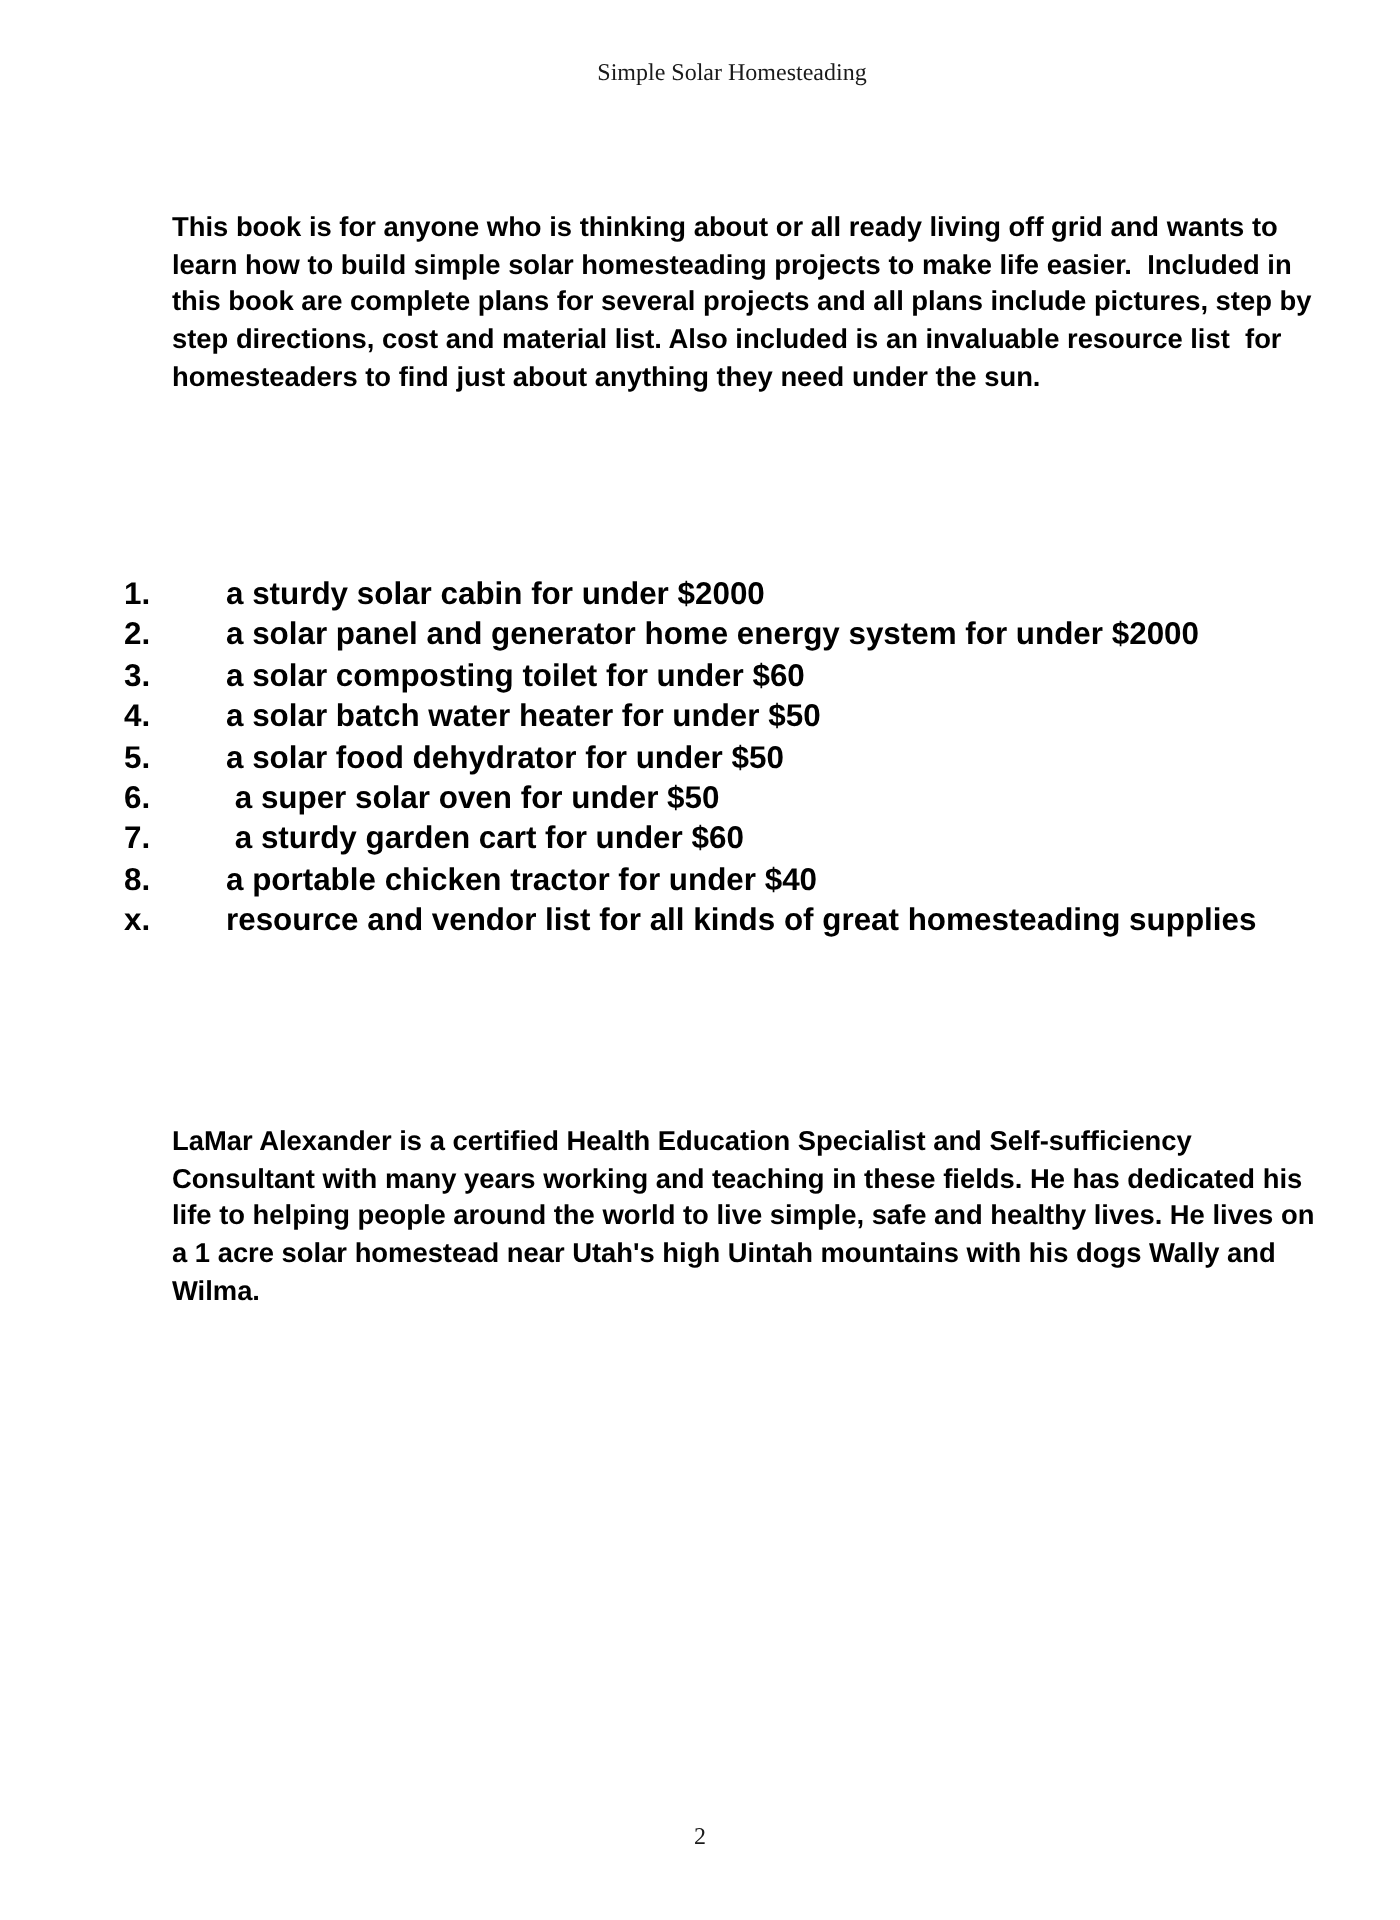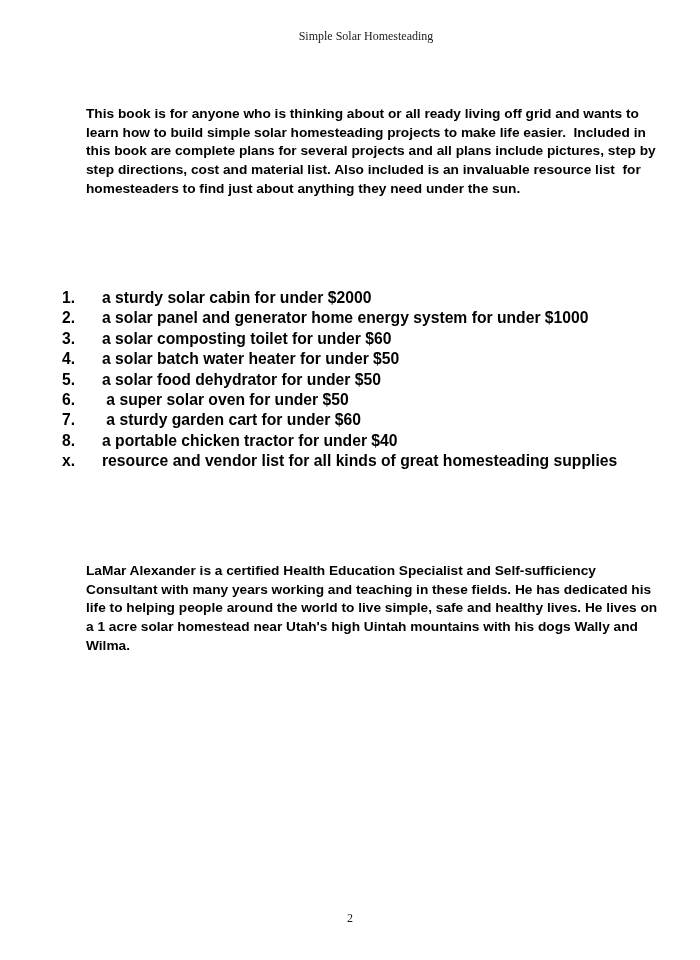--- a/index.html
+++ b/index.html
@@ -76,20 +76,21 @@
     display: flex;
     align-items: flex-start;
   }
   .list-marker {
     flex: 0 0 40px;
     width: 40px;
   }
   .list-text {
     flex: 1 1 auto;
     white-space: pre-wrap;
+    margin-left: 11px;
   }
   .page-footer {
     position: absolute;
     top: 911px;
     left: 0;
     width: 700px;
     text-align: center;
   }
 </style>
 </head>
@@ -103,21 +104,21 @@
   <div class="para intro">This book is for anyone who is thinking about or all ready living off grid and wants to learn how to build simple solar homesteading projects to make life easier.  Included in this book are complete plans for several projects and all plans include pictures, step by step directions, cost and material list. Also included is an invaluable resource list  for homesteaders to find just about anything they need under the sun.</div>
 
 
   <div class="build-list">
     <div class="list-row">
       <span class="list-marker">1.</span>
       <span class="list-text">a sturdy solar cabin for under $2000</span>
     </div>
     <div class="list-row">
       <span class="list-marker">2.</span>
-      <span class="list-text">a solar panel and generator home energy system for under $1000</span>
+      <span class="list-text">a solar panel and generator home energy system for under $2000</span>
     </div>
     <div class="list-row">
       <span class="list-marker">3.</span>
       <span class="list-text">a solar composting toilet for under $60</span>
     </div>
     <div class="list-row">
       <span class="list-marker">4.</span>
       <span class="list-text">a solar batch water heater for under $50</span>
     </div>
     <div class="list-row">

